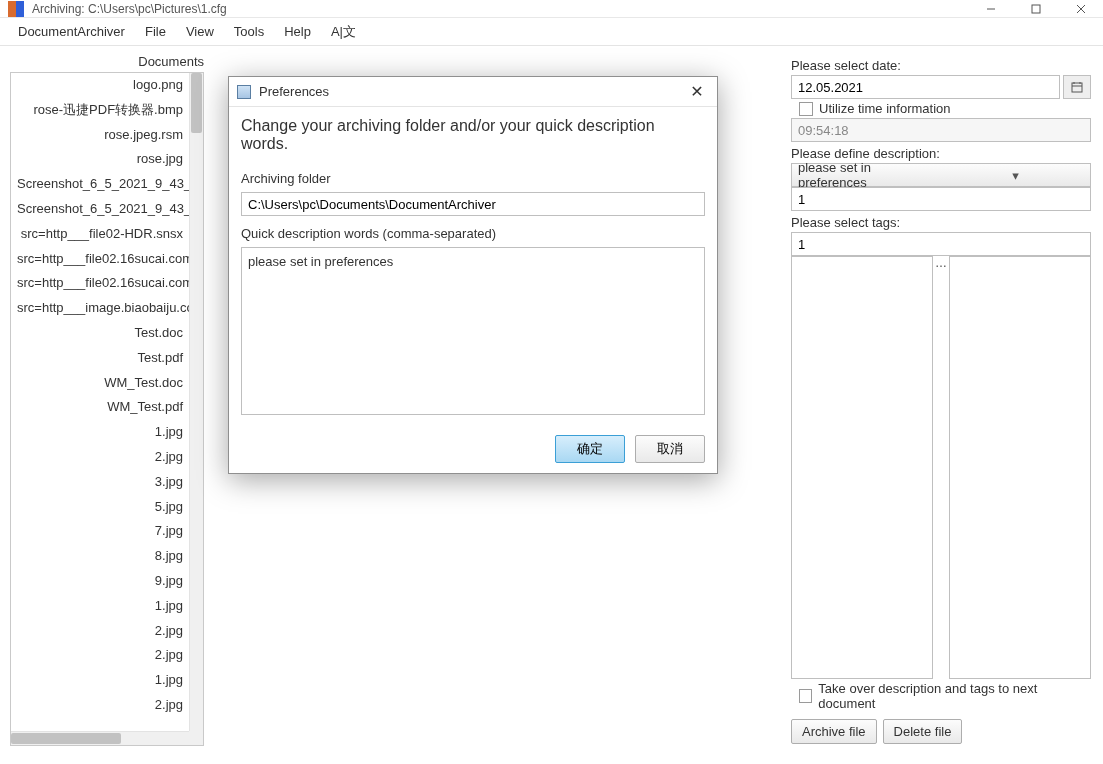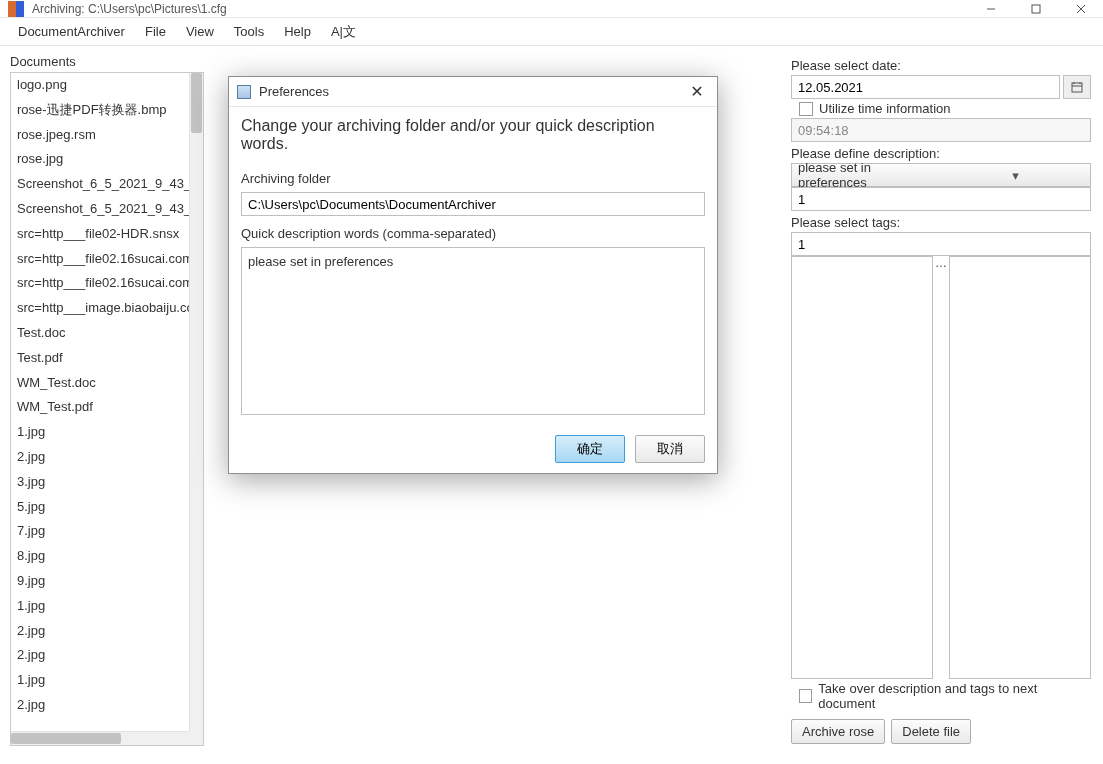--- a/index.html
+++ b/index.html
@@ -12,21 +12,21 @@
 .win-controls { display: flex; }
 .win-btn { width: 45px; height: 30px; display: flex; align-items: center; justify-content: center; color: #555; font-size: 14px; }
 .win-btn svg { width: 10px; height: 10px; }
 
 
 .menubar { height: 28px; display: flex; align-items: center; padding: 0 8px; font-size: 13px; color: #333; border-bottom: 1px solid #e4e4e4; }
 .menubar .item { padding: 4px 10px; }
 
 
 .main { display: flex; height: calc(100% - 58px); font-size: 13px; color: #333; }
-.left { width: 210px; padding: 8px 6px 6px 10px; display:flex; flex-direction:column; }
+.left { width: 210px; padding: 8px 6px 6px 10px; display:flex; flex-direction:column;text-align:right; }
 .left .label { margin-bottom: 3px; }
 .file-list { border: 1px solid #c9c9c9; flex:1; overflow: hidden; position:relative; background:#fff; }
 .file-list-inner { position:absolute; inset:0 14px 14px 0; overflow:hidden; }
 .file-list .row { padding: 2px 6px; white-space: nowrap; font-size:13px; line-height:1.6; }
 .file-list .vscroll { position:absolute; right:0; top:0; bottom:14px; width:14px; background:#f0f0f0; border-left:1px solid #e3e3e3;}
 .file-list .vscroll .thumb { position:absolute; left:1px; right:1px; top:0; height:60px; background:#c2c2c2; border-radius:2px;}
 .file-list .hscroll { position:absolute; left:0; right:14px; bottom:0; height:14px; background:#f0f0f0; border-top:1px solid #e3e3e3;}
 .file-list .hscroll .thumb { position:absolute; top:1px; bottom:1px; left:0; width:110px; background:#c2c2c2; border-radius:2px;}
 .file-list .corner { position:absolute; right:0; bottom:0; width:14px; height:14px; background:#f0f0f0; }
 
@@ -173,21 +173,21 @@
     <div class="tags-area">
       <div class="tags-box"></div>
       <div class="tags-mid">…</div>
       <div class="tags-box"></div>
     </div>
     <div class="check-row">
       <div class="checkbox"></div>
       <span>Take over description and tags to next document</span>
     </div>
     <div class="btn-row">
-      <div class="btn">Archive rose</div>
+      <div class="btn">Archive file</div>
       <div class="btn">Delete file</div>
     </div>
   </div>
 </div>
 
 <div class="modal">
   <div class="m-title">
     <div class="m-icon"></div>
     <div class="m-title-text">Preferences</div>
     <div class="m-close">✕</div>

